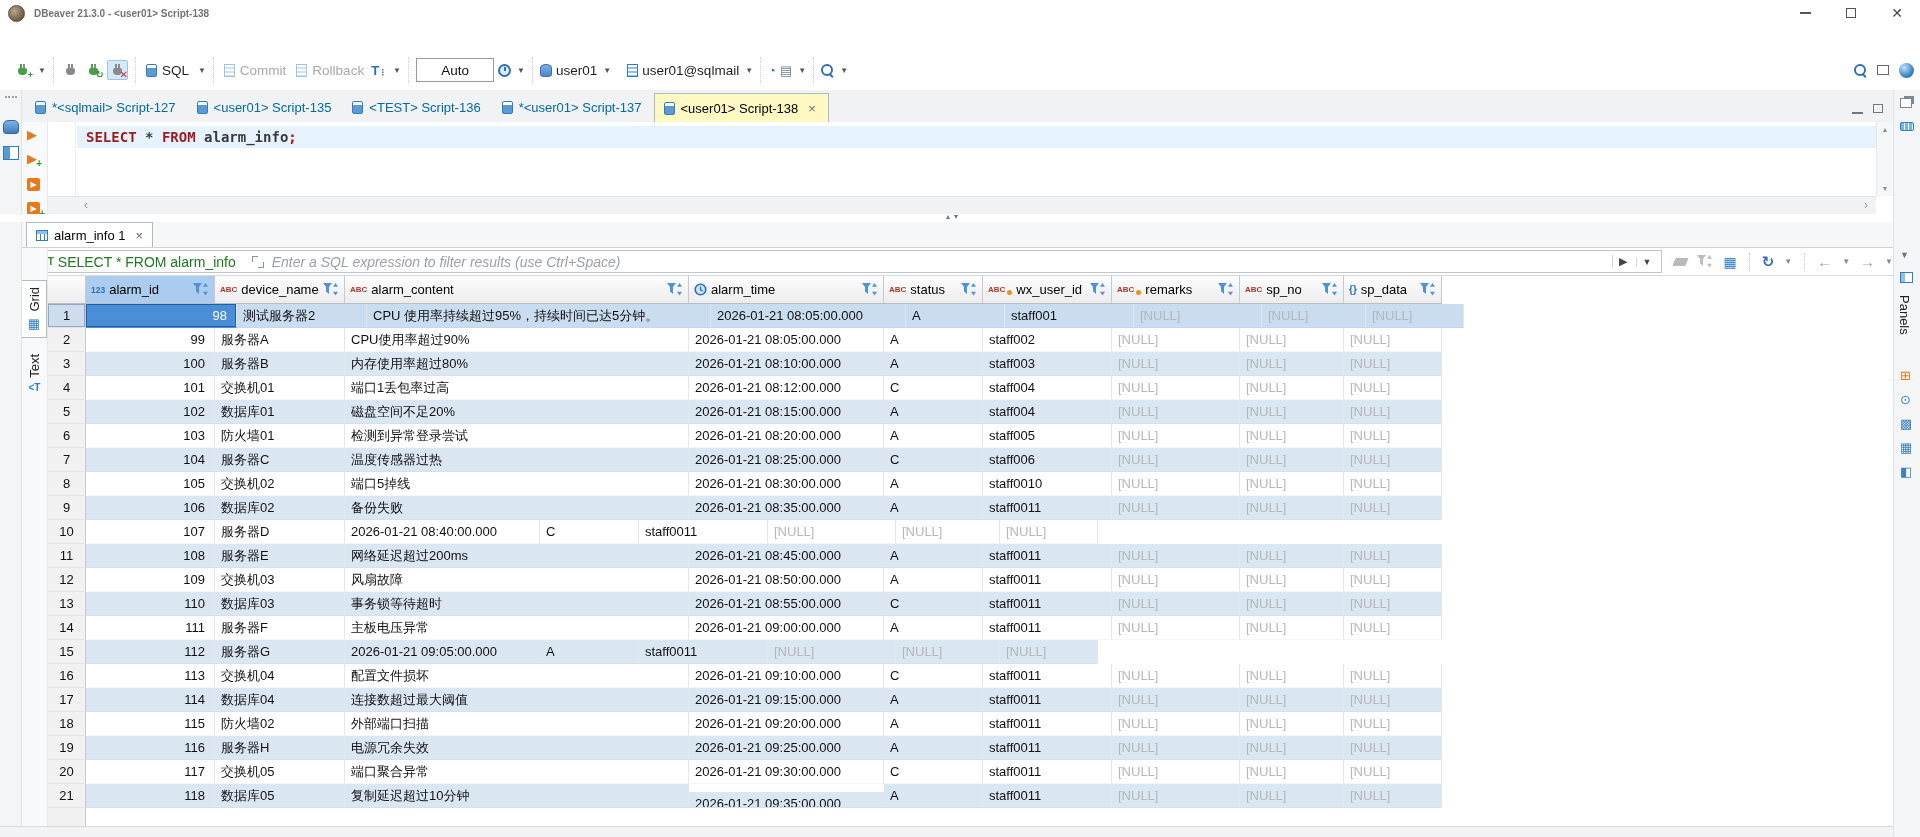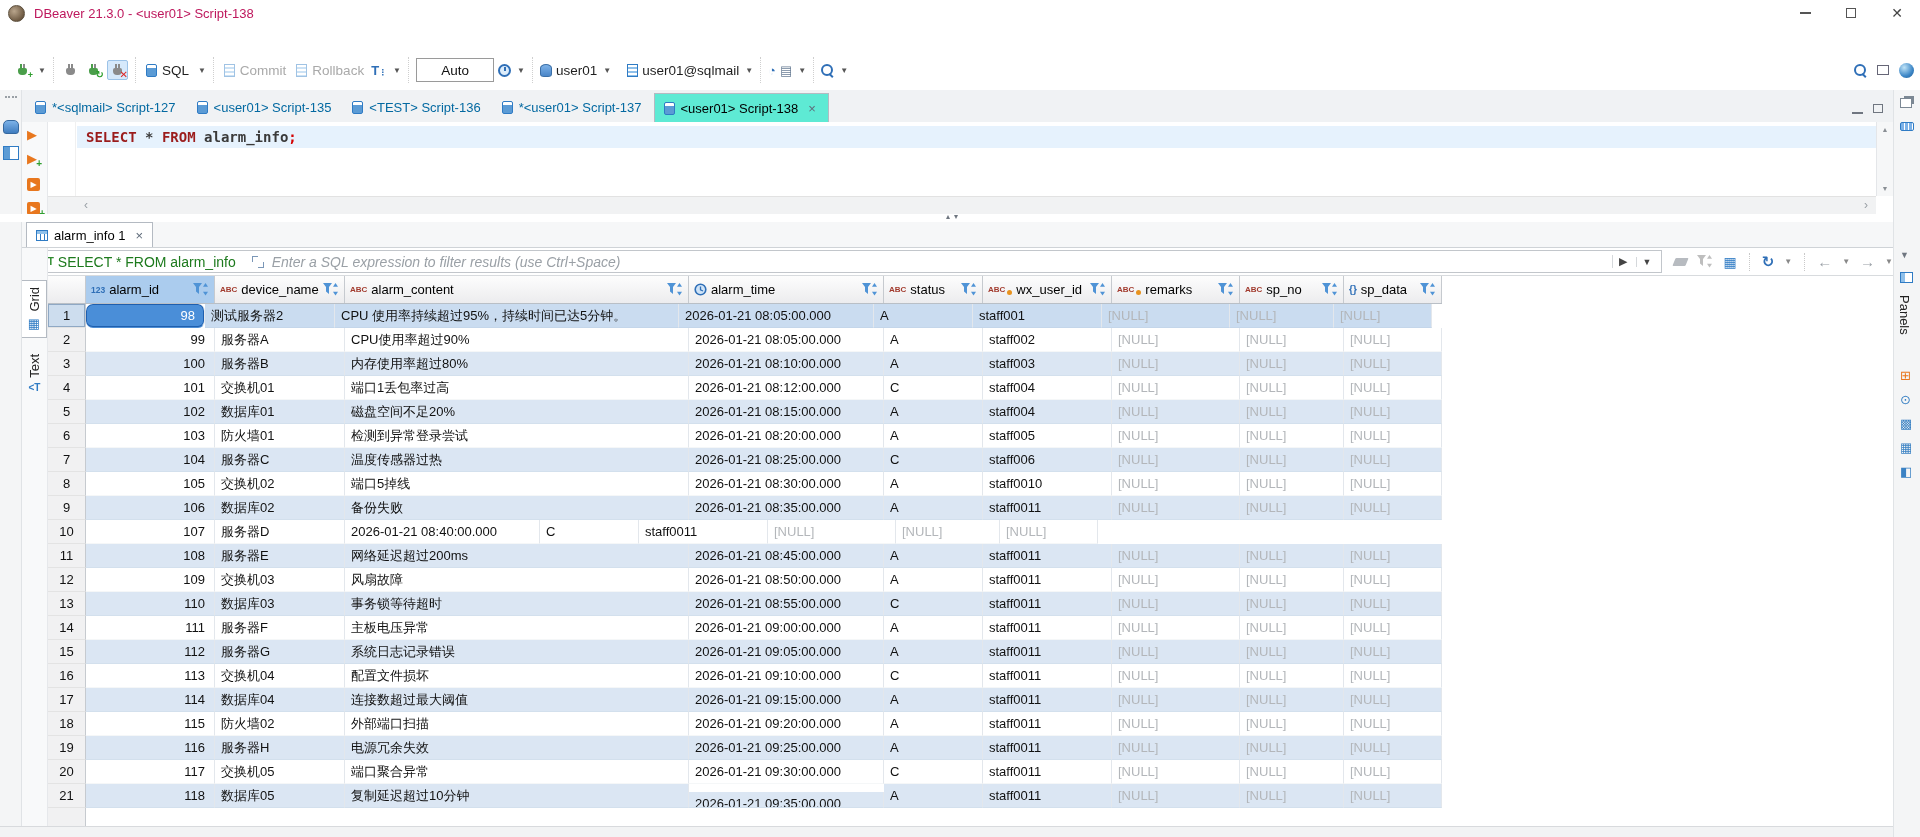--- a/index.html
+++ b/index.html
@@ -7,21 +7,21 @@
   body { font-family:"Liberation Sans","DejaVu Sans",sans-serif; }
   #app { position:relative; width:1920px; height:837px; background:#fff; overflow:hidden;
          font-size:13px; color:#222; }
 
   
   .titlebar { position:absolute; left:0; top:0; width:1920px; height:26px; background:#fff;
               display:flex; align-items:center; }
   .app-logo { width:17px; height:17px; border-radius:50%; margin-left:8px;
               background:radial-gradient(circle at 35% 35%, #b9a58c, #6f5b44 70%, #4d3e2c);
               border:1px solid #5c4f3d; }
-  .title-text { margin-left:9px; color:#be185d; font-size:13px; }
+  .title-text { margin-left:9px; color:#737373; font-size:10px;font-weight:bold; }
   .winbtns { margin-left:auto; display:flex; }
   .winbtn { width:46px; height:26px; display:flex; align-items:center; justify-content:center; color:#555; }
   .wb-min { width:11px; height:1.5px; background:#555; }
   .wb-max { width:10px; height:10px; border:1.2px solid #555; }
   .wb-close { font-size:14px; color:#444; }
 
   
   .menubar { position:absolute; left:0; top:26px; width:1920px; height:24px; background:#fff;
              display:flex; align-items:center; padding-left:5px; }
   .menu-item { padding:3px 9px; color:#1f1f1f; font-size:13.5px; }
@@ -70,21 +70,21 @@
                  background:#2f6fb7; transform:rotate(45deg); transform-origin:0 0; }
   .ball-icon { width:15px; height:15px; border-radius:50%;
                background:radial-gradient(circle at 35% 30%, #bfe3f7, #3c86c6 60%, #1f5d96); }
   .icon-console { width:12px; height:10px; border:1.4px solid #667; background:#fff; }
 
   
   .tabbar { position:absolute; left:22px; top:90px; width:1871px; height:32px; background:#f0f2f4;
             display:flex; align-items:flex-end; padding-left:4px; }
   .etab { display:flex; align-items:center; gap:6px; height:29px; padding:0 12px 0 9px;
           font-size:13px; color:#0369a1; }
-  .etab.active { background:#5eead4; border:1px solid #b4bac2; border-bottom:none; color:#000;justify-content:center; }
+  .etab.active { background:#fef9c3; border:1px solid #b4bac2; border-bottom:none; color:#000;justify-content:center; }
   .etab-close { color:#5f6b7a; font-size:13px; margin-left:4px; }
   .tab-winbtns { margin-left:auto; display:flex; gap:10px; padding:0 10px 8px 0; }
 
   
   .left-rail { position:absolute; left:0; top:90px; width:22px; height:747px; background:#f4f5f6;
                border-right:1px solid #e0e3e6; }
   .rail-icon { position:absolute; left:3px; width:16px; height:14px; }
   .ri-handle { top:6px; height:8px; border-top:2px dotted #9aa0a6; width:12px; left:5px; }
   .ri-db { top:30px; background:linear-gradient(#7db2e8,#3f7cbf); border-radius:5px 5px 3px 3px; border:1px solid #35689f; }
   .ri-proj { top:56px; border:1.6px solid #2f7bc4; background:linear-gradient(90deg,#5b9bd5 40%, #fff 40%); }
@@ -497,21 +497,21 @@
         <svg class="fsvg" width="16" height="13" viewBox="0 0 16 13">
           <path d="M0 0h9L6 4v7L3 8.5V4Z" fill="#4f93d6"></path>
           <path d="M12.5 0 15 3.7h-5Z" fill="#4f93d6"></path>
           <path d="M12.5 12.5 10 8.8h5Z" fill="#4f93d6"></path>
         </svg>
       </div>
     </div>
   <div class="grid-body" id="gridbody">
       <div class="grow odd selrow">
         <div class="rnum">1</div>
-        <div class="gc col0 selcell" style="width: 119px; border-radius: 7px;">98</div>
+        <div class="gc col0 selcell" style="width: 151px;">98</div>
         <div class="gc col1" style="width: 130px;">测试服务器2</div>
         <div class="gc col2" style="width: 344px;">CPU 使用率持续超过95%，持续时间已达5分钟。</div>
         <div class="gc col3" style="width: 195px;">2026-01-21 08:05:00.000</div>
         <div class="gc col4" style="width: 99px;">A</div>
         <div class="gc col5" style="width: 129px;">staff001</div>
         <div class="gc col6 null" style="width: 128px;">[NULL]</div>
         <div class="gc col7 null" style="width: 104px;">[NULL]</div>
         <div class="gc col8 null" style="width: 98px;">[NULL]</div>
       </div>
       <div class="grow">
@@ -666,21 +666,20 @@
         <div class="gc col4" style="width: 99px;">A</div>
         <div class="gc col5" style="width: 129px;">staff0011</div>
         <div class="gc col6 null" style="width: 128px;">[NULL]</div>
         <div class="gc col7 null" style="width: 104px;">[NULL]</div>
         <div class="gc col8 null" style="width: 98px;">[NULL]</div>
       </div>
       <div class="grow odd">
         <div class="rnum">15</div>
         <div class="gc col0" style="width: 129px;">112</div>
         <div class="gc col1" style="width: 130px;">服务器G</div>
-        <div class="gc col2" style="width: 344px;">系统日志记录错误</div>
         <div class="gc col3" style="width: 195px;">2026-01-21 09:05:00.000</div>
         <div class="gc col4" style="width: 99px;">A</div>
         <div class="gc col5" style="width: 129px;">staff0011</div>
         <div class="gc col6 null" style="width: 128px;">[NULL]</div>
         <div class="gc col7 null" style="width: 104px;">[NULL]</div>
         <div class="gc col8 null" style="width: 98px;">[NULL]</div>
       </div>
       <div class="grow">
         <div class="rnum">16</div>
         <div class="gc col0" style="width: 129px;">113</div>

